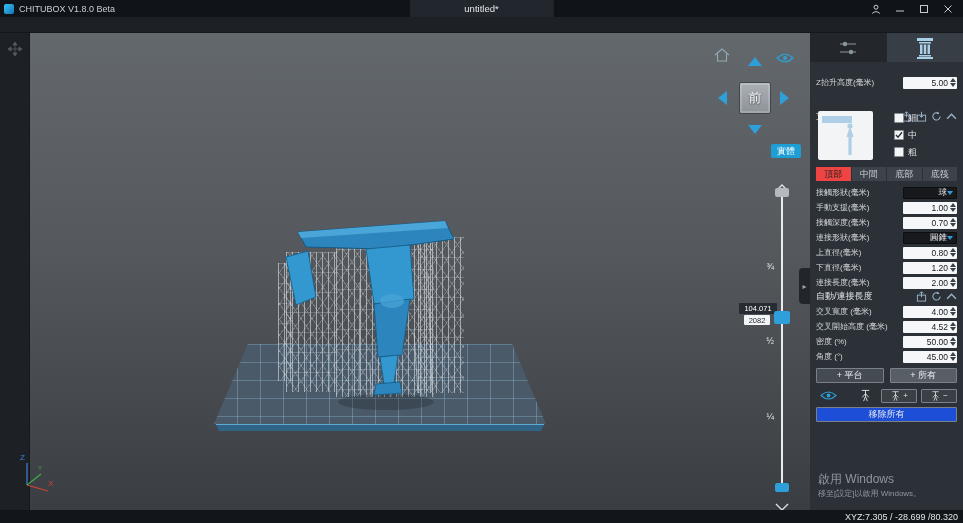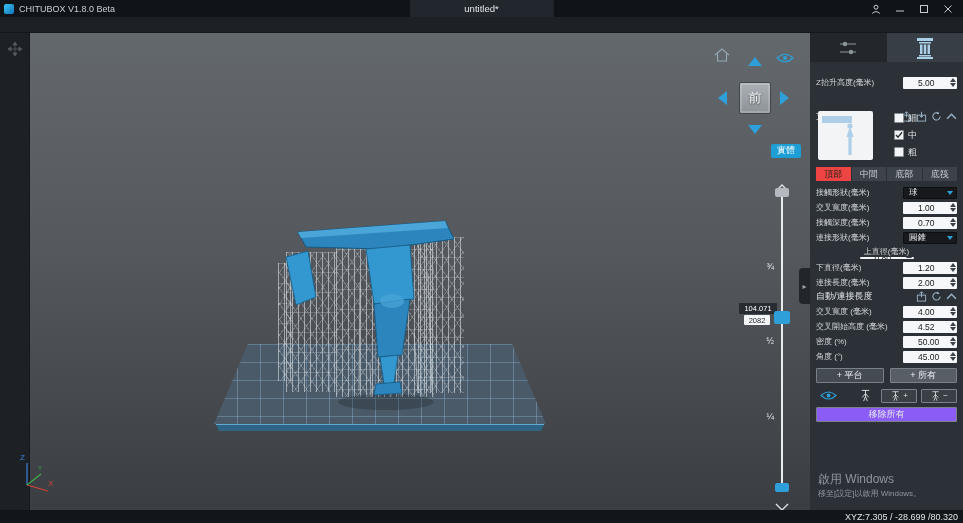--- a/index.html
+++ b/index.html
@@ -60,21 +60,21 @@
   .tri-up   { border-left:7px solid transparent; border-right:7px solid transparent; border-bottom:9px solid #2e9fd8; }
   .tri-down { border-left:7px solid transparent; border-right:7px solid transparent; border-top:9px solid #2e9fd8; }
   .tri-left { border-top:7px solid transparent; border-bottom:7px solid transparent; border-right:9px solid #2e9fd8; }
   .tri-right{ border-top:7px solid transparent; border-bottom:7px solid transparent; border-left:9px solid #2e9fd8; }
   .nav-cube { position:absolute; left:709px; top:49px; width:32px; height:32px;
     background:linear-gradient(#aab0b5,#8d9398); border:1px solid #41474c; border-radius:2px;
     box-shadow: inset 0 0 0 2px rgba(255,255,255,.18);
     display:flex; align-items:center; justify-content:center;
     font-size:13px; color:#f4f6f8; text-shadow:0 1px 2px rgba(0,0,0,.55); }
   .solid-badge { position:absolute; left:741px; top:111px; width:30px; height:14px;
-    background:#1d9fd6; border-radius:2px; display:flex; justify-content:center;
+    background:#1d9fd6; border-radius:2px; display:flex; align-items:center; justify-content:center;
     font-size:9px; color:#fff; }
   
   .sl-chevron { position:absolute; width:14px; height:8px; color:#dde2e6; }
   .sl-track { position:absolute; left:751px; top:158px; width:2px; height:300px; background:#e9ebed; }
   .sl-top-handle { position:absolute; left:745px; top:155px; width:14px; height:9px; background:#b3b9be; border-radius:2px; }
   .sl-main-handle { position:absolute; left:744px; top:278px; width:16px; height:13px; background:#2e9fd8; border-radius:2px; }
   .sl-bottom-handle { position:absolute; left:745px; top:450px; width:14px; height:9px; background:#2e9fd8; border-radius:2px; }
   .frac { position:absolute; left:726px; width:18px; text-align:right; font-size:9px; color:#e8ebee; }
   .tip-dark { position:absolute; left:709px; top:270px; width:38px; height:11px; background:#262c32;
     color:#fff; font-size:7.5px; display:flex; align-items:center; justify-content:center; border-radius:1px; }
@@ -84,21 +84,21 @@
   .axis { position:absolute; left:12px; top:453px; width:48px; height:46px; }
   .axis svg { position:absolute; left:0; top:0; }
   .ax-z { position:absolute; left:8px; top:0px; font-size:8px; color:#3b82d8; }
   .ax-y { position:absolute; left:26px; top:12px; font-size:6px; color:#3fae4a; }
   .ax-x { position:absolute; left:36px; top:26px; font-size:8px; color:#d04434; }
   
   .panel-collapse { position:absolute; left:799px; top:268px; width:11px; height:36px;
     background:#22262b; border-radius:4px 0 0 4px; display:flex; align-items:center; justify-content:center;
     color:#9aa3aa; font-size:8px; }
   
-  .right-panel { position:absolute; left:810px; top:33px; width:153px; height:477px; background:#2c3137; }
+  .right-panel { position:absolute; left:810px; top:33px; width:153px; height:477px; background:#2c3137;text-align:right; }
   .panel-tabs { position:absolute; left:0; top:0; width:153px; height:29px; display:flex; background:#1d2126; }
   .ptab { flex:1; display:flex; align-items:center; justify-content:center; background:#23272c; }
   .ptab.active { background:#383e45; }
   .row { position:absolute; left:6px; width:141px; height:13px; display:flex; align-items:center; justify-content:space-between; }
   .lbl { font-size:8px; color:#d2d6da; white-space:nowrap; }
   .num { width:54px; height:12px; background:#f5f7f8; border-radius:1px; display:flex; align-items:center; overflow:hidden; }
   .num .val { flex:1; font-size:8.5px; color:#16191c; padding-left:15px; }
   .spin { width:9px; height:12px; display:flex; flex-direction:column; align-items:center; justify-content:center; gap:1px; }
   .su { width:0; height:0; border-left:3px solid transparent; border-right:3px solid transparent; border-bottom:4px solid #39424a; }
   .sd { width:0; height:0; border-left:3px solid transparent; border-right:3px solid transparent; border-top:4px solid #39424a; }
@@ -122,21 +122,21 @@
   .stab.active { background:#ef4444; color:#29231a; }
   .btn-row { position:absolute; left:6px; top:335px; width:141px; height:15px; display:flex; gap:6px; }
   .pbtn { flex:1; border:1px solid #7a8187; background:#454b52; color:#eef0f2; font-size:9px;
     display:flex; align-items:center; justify-content:center; border-radius:1px; }
   .pbtn.lighter { background:#575e65; }
   .icon-row { position:absolute; left:6px; top:355px; width:141px; height:15px; display:flex; align-items:center; }
   .sbtn { width:36px; height:14px; border:1px solid #7a8187; background:#3a4046; border-radius:1px;
     display:flex; align-items:center; justify-content:center; gap:2px; color:#dfe3e6; }
   .sbtn .sign { font-size:8px; line-height:1; }
   .remove-all { position:absolute; left:6px; top:374px; width:141px; height:15px; border:1px solid #7a8187;
-    background:#8b5cf6; color:#e6e9eb; font-size:9px; display:flex; align-items:center; justify-content:center; border-radius:1px; }
+    background:#1d4ed8; color:#e6e9eb; font-size:9px; display:flex; align-items:center; justify-content:center; border-radius:1px; }
   .wm1 { position:absolute; left:8px; top:438px; font-size:12px; color:#8f969c; }
   .wm2 { position:absolute; left:8px; top:455px; font-size:8px; color:#8f969c; }
 </style>
 </head>
 <body>
 
 <div id="app">
 
   <div class="titlebar">
     <div class="logo"></div>
@@ -367,21 +367,21 @@
     </div>
 
     <div class="row" style="top:153px;">
       <span class="lbl">接觸形狀(毫米)</span>
       <div class="sel">
         <span class="val">球</span>
         <span class="dd-arrow"></span>
       </div>
     </div>
     <div class="row" style="top:168px;">
-      <span class="lbl">交叉寬度(毫米)</span>
+      <span class="lbl">手動支援(毫米)</span>
       <div class="num">
         <span class="val">1.00</span>
         <span class="spin">
             <i class="su"></i>
             <i class="sd"></i>
           </span>
       </div>
     </div>
     <div class="row" style="top:183px;">
       <span class="lbl">接觸深度(毫米)</span>
@@ -393,21 +393,21 @@
           </span>
       </div>
     </div>
     <div class="row" style="top:198px;">
       <span class="lbl">連接形狀(毫米)</span>
       <div class="sel">
         <span class="val">圓錐</span>
         <span class="dd-arrow"></span>
       </div>
     </div>
-    <div class="row" style="top:213px;flex-direction:column;">
+    <div class="row" style="top:213px;">
       <span class="lbl">上直徑(毫米)</span>
       <div class="num">
         <span class="val">0.80</span>
         <span class="spin">
             <i class="su"></i>
             <i class="sd"></i>
           </span>
       </div>
     </div>
     <div class="row" style="top:228px;">

